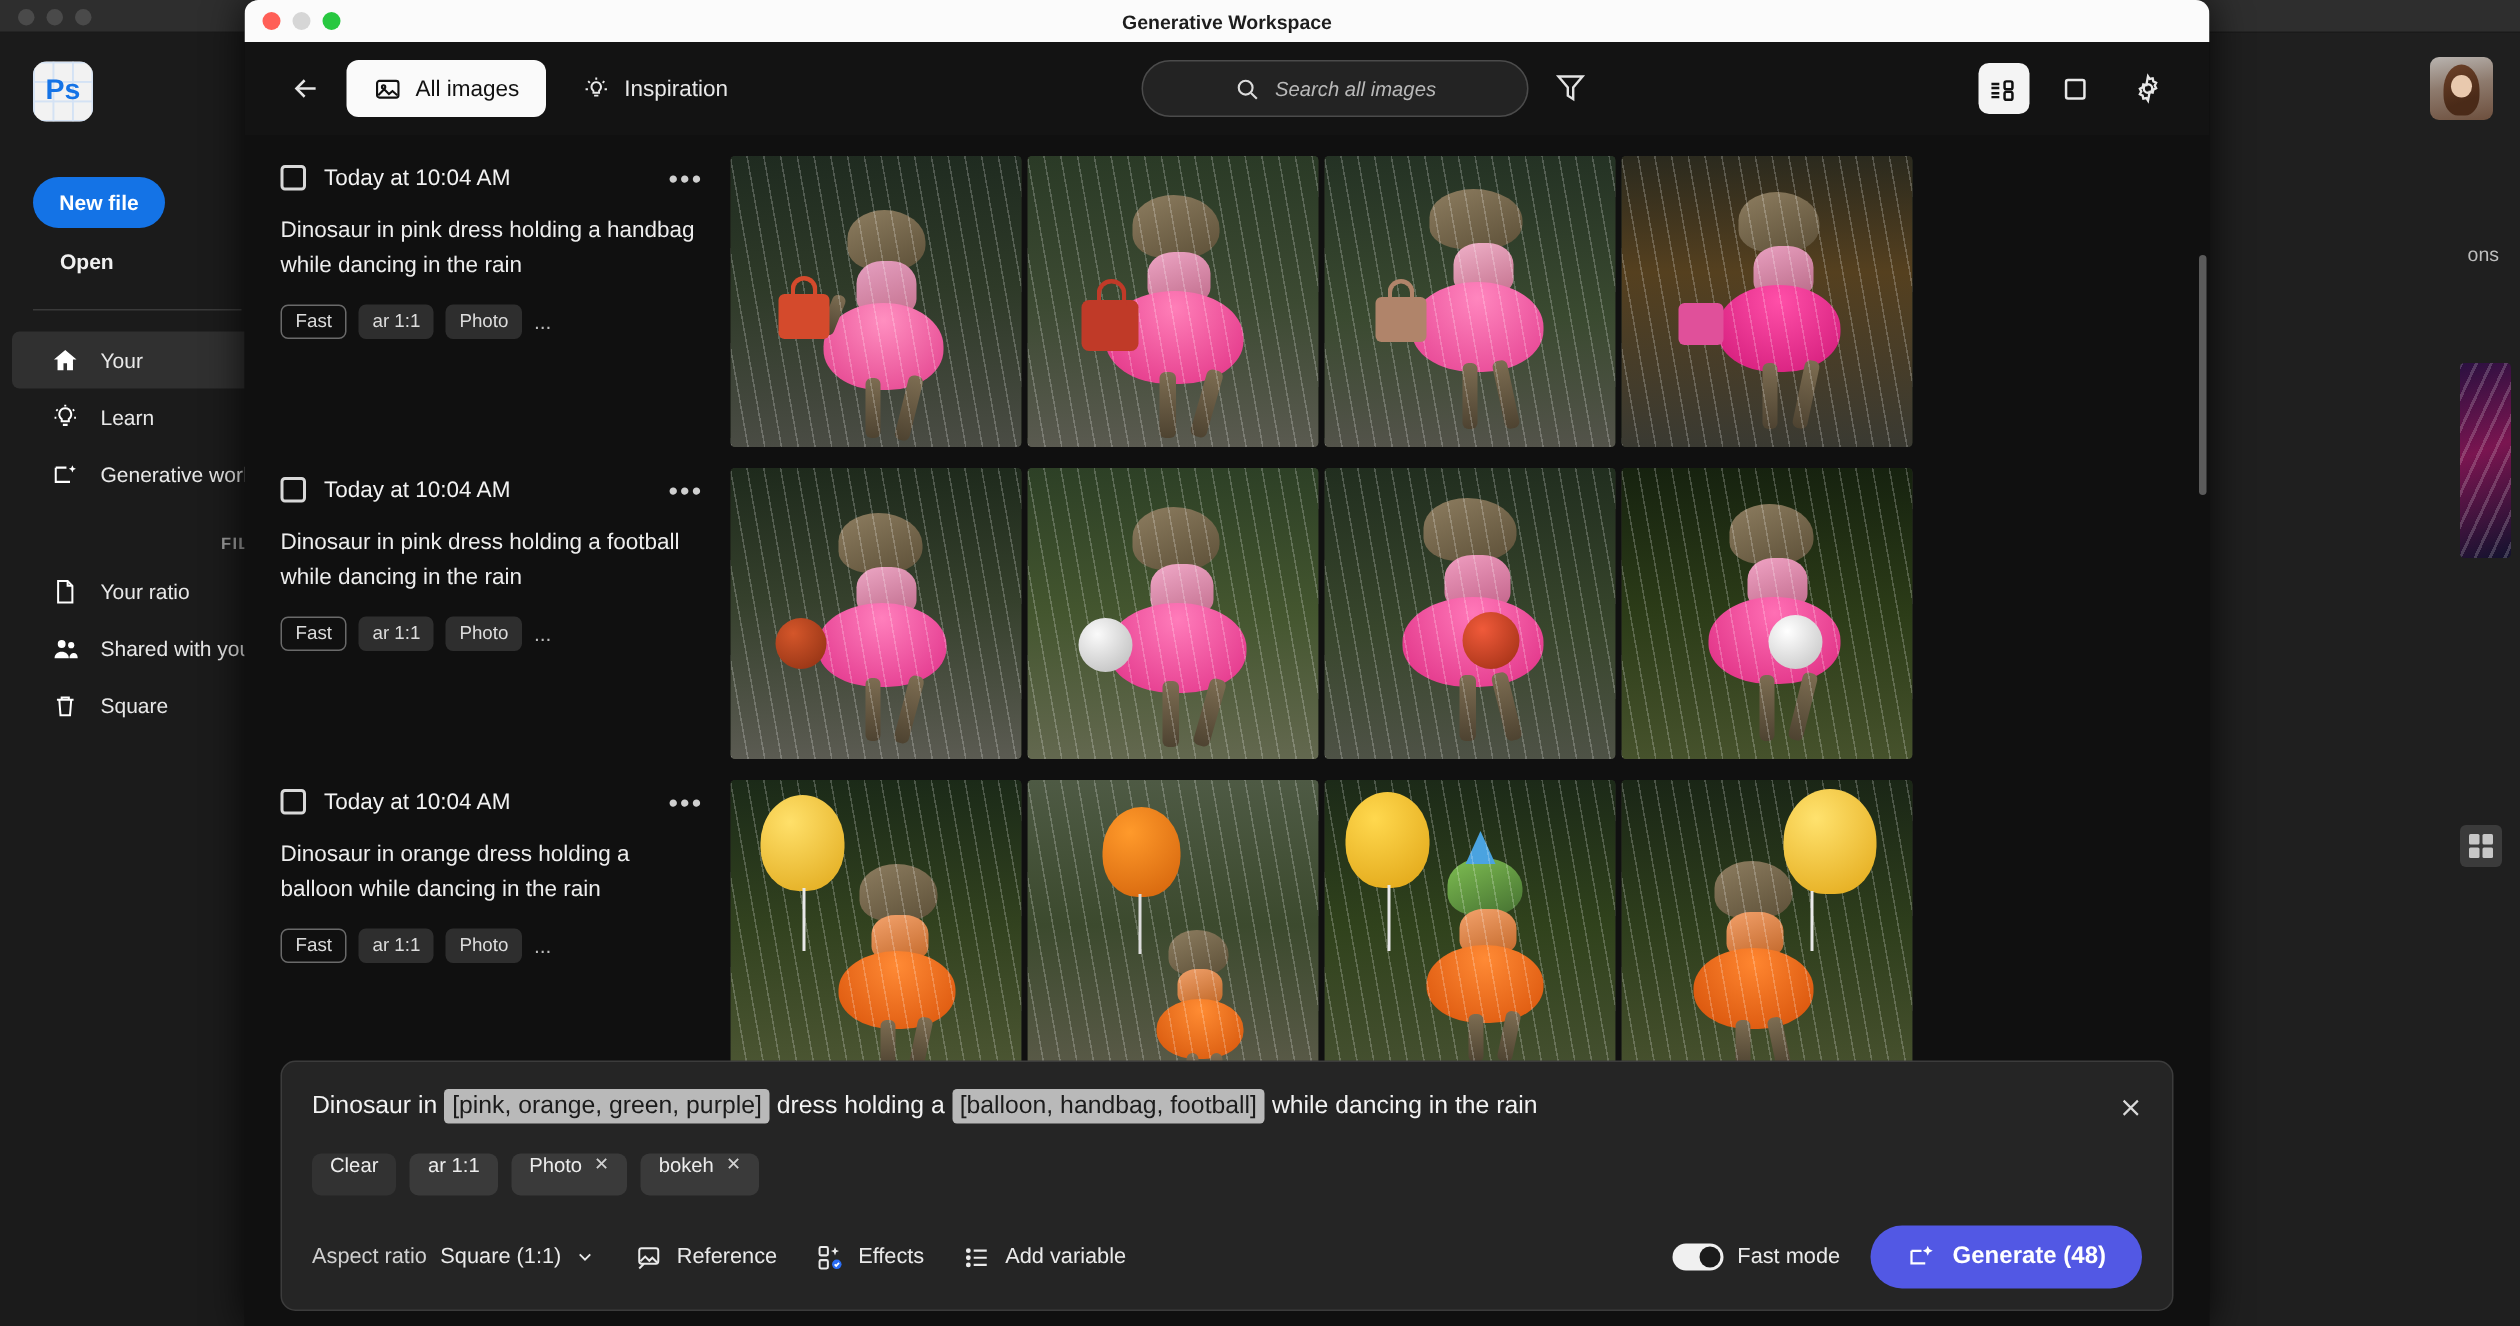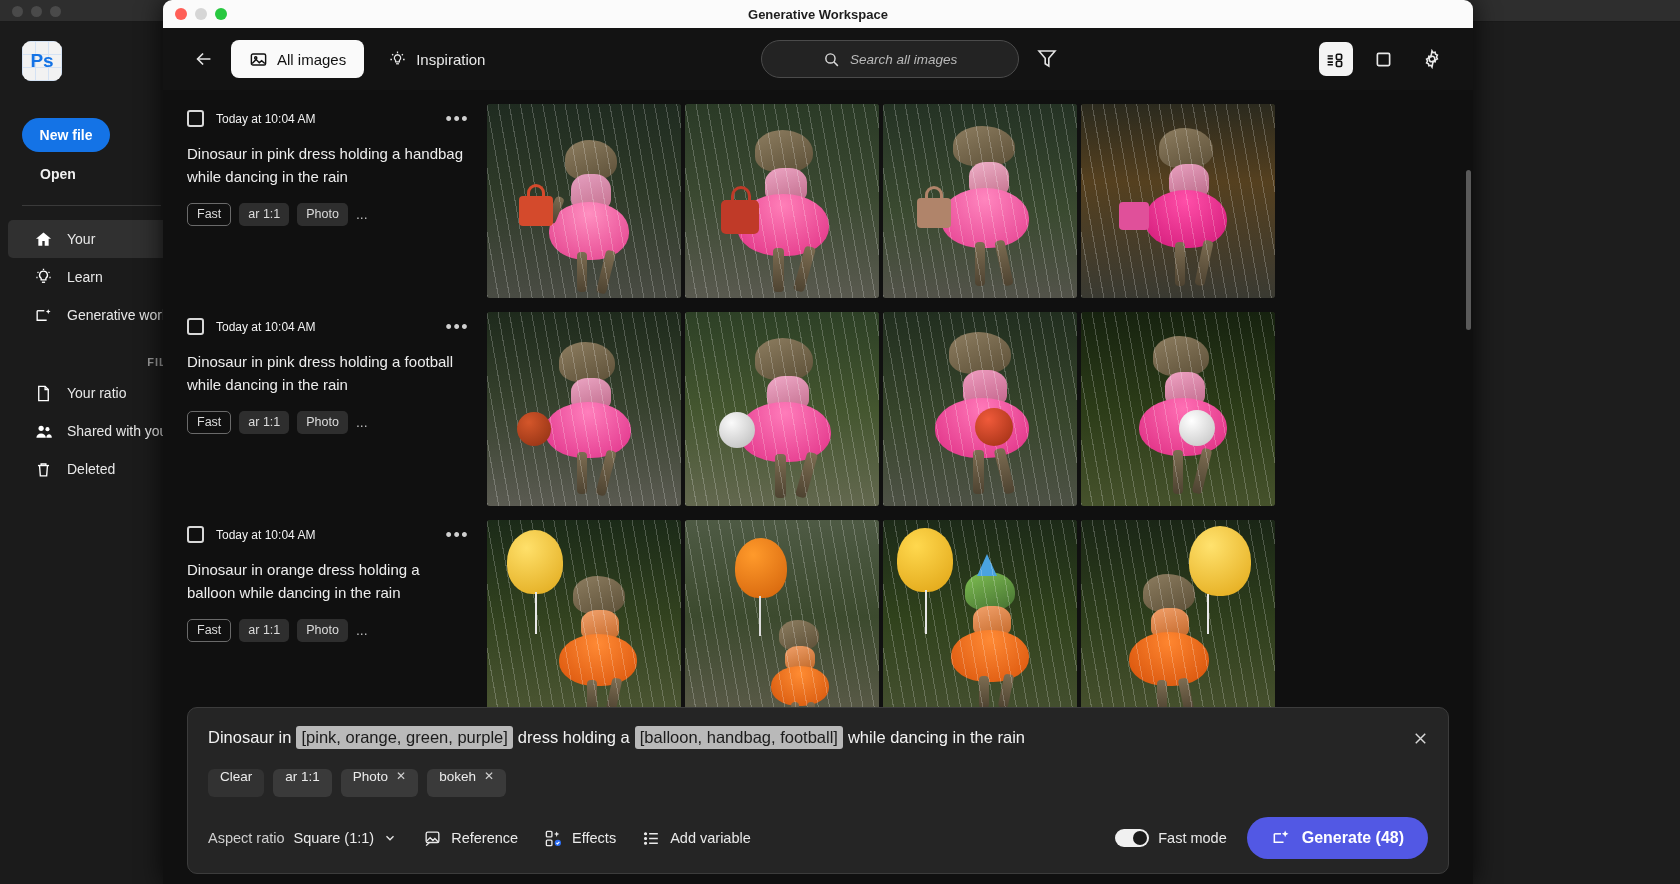--- a/index.html
+++ b/index.html
@@ -164,21 +164,21 @@
   .gw-body { flex: 1 1 auto; overflow: hidden; position: relative; background: #101010; }
   .row {
     display: flex; gap: 18px; padding: 0 24px 0 24px; margin-top: 14px;
   }
   .row-meta { width: 282px; flex: 0 0 282px; padding-top: 6px; }
   .row-head { display: flex; align-items: center; gap: 12px; }
   .row-check {
     width: 17px; height: 17px; border: 2px solid #d8d8d8; border-radius: 3px;
     cursor: pointer; flex: 0 0 17px;
   }
-  .row-date { font-size: 12px; color: #f2f2f2; }
+  .row-date { font-size: 15px; color: #f2f2f2; }
   .row-more {
     margin-left: auto; color: #cfcfcf; font-size: 18px; letter-spacing: 1.5px;
     cursor: pointer; line-height: 10px;
   }
   .row-prompt {
     margin-top: 16px; color: #ededed; font-size: 15px; line-height: 1.52;
   }
   .tag-strip { margin-top: 14px; display: flex; align-items: center; gap: 8px; }
   .tag {
     height: 23px; padding: 0 9px; border-radius: 5px; background: #2e2e2e;
@@ -335,25 +335,36 @@
         <span>Shared with you</span>
       </div>
       <div class="nav-item">
         <span class="nav-icon">
           <svg viewBox="0 0 24 24" fill="none" stroke="currentColor" stroke-width="1.7">
               <path d="M5 7h14"></path>
               <path d="M9 7V5h6v2"></path>
               <path d="M7 7l1 13h8l1-13"></path>
             </svg>
         </span>
-        <span>Deleted</span>
+        <span>Square</span>
       </div>
     </div>
   </div>
 
+  <div class="bg-right-panel">
+    <div class="bg-avatar"></div>
+    <div class="bg-right-text">ons</div>
+    <div class="bg-thumb"></div>
+    <div class="bg-grid-icon">
+        <i></i>
+        <i></i>
+        <i></i>
+        <i></i>
+      </div>
+  </div>
 
   <div class="gw-window">
 
     <div class="gw-titlebar">
       <div class="gw-dots">
         <div class="gw-dot red"></div>
         <div class="gw-dot yellow"></div>
         <div class="gw-dot green"></div>
       </div>
       <div class="gw-title">Generative Workspace</div>

